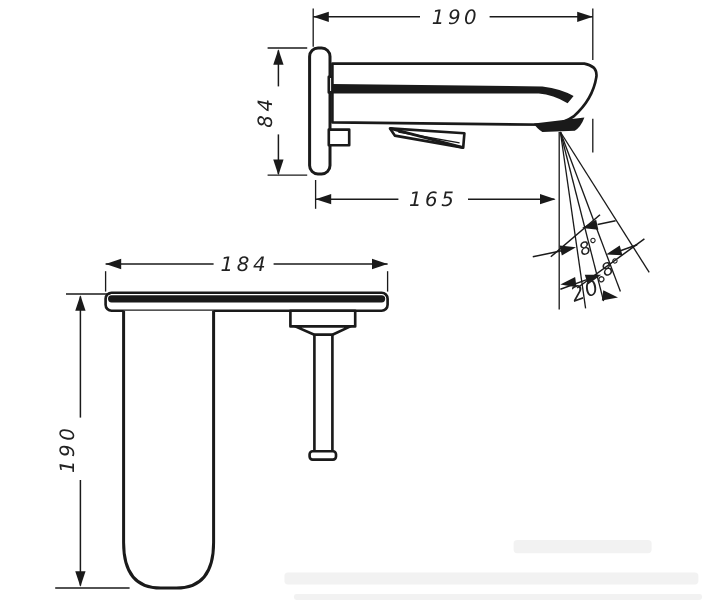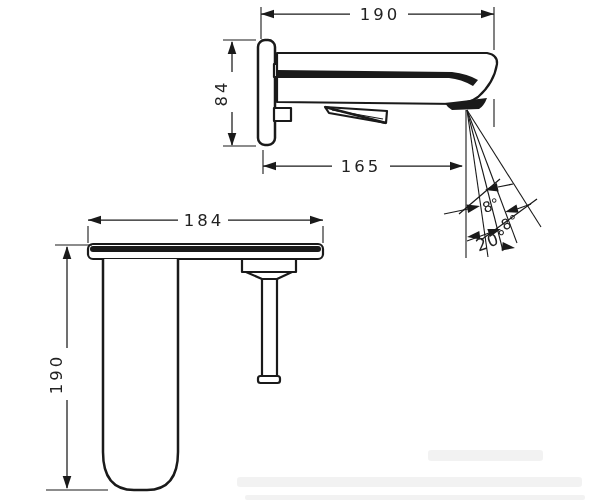--- a/index.html
+++ b/index.html
@@ -8,20 +8,21 @@
     width: 600px;
     height: 500px;
     overflow: hidden;
     background: #ffffff;
   }
   .stage {
     position: relative;
     width: 600px;
     height: 500px;
     background: #ffffff;
+    font-style: italic;
   }
   svg { display: block; }
   .outline  { fill: #ffffff; stroke: #1a1a1a; stroke-width: 2.2; stroke-linejoin: round; }
   .outline-thick { fill: #ffffff; stroke: #1a1a1a; stroke-width: 2.5; stroke-linejoin: round; }
   .solid    { fill: #1a1a1a; stroke: none; }
   .thin     { fill: none; stroke: #1a1a1a; stroke-width: 1.1; }
   .dimline  { fill: none; stroke: #1a1a1a; stroke-width: 1.25; }
   .extline  { fill: none; stroke: #1a1a1a; stroke-width: 1.1; }
   .arrow    { fill: #1a1a1a; stroke: none; }
   .dim-label {

